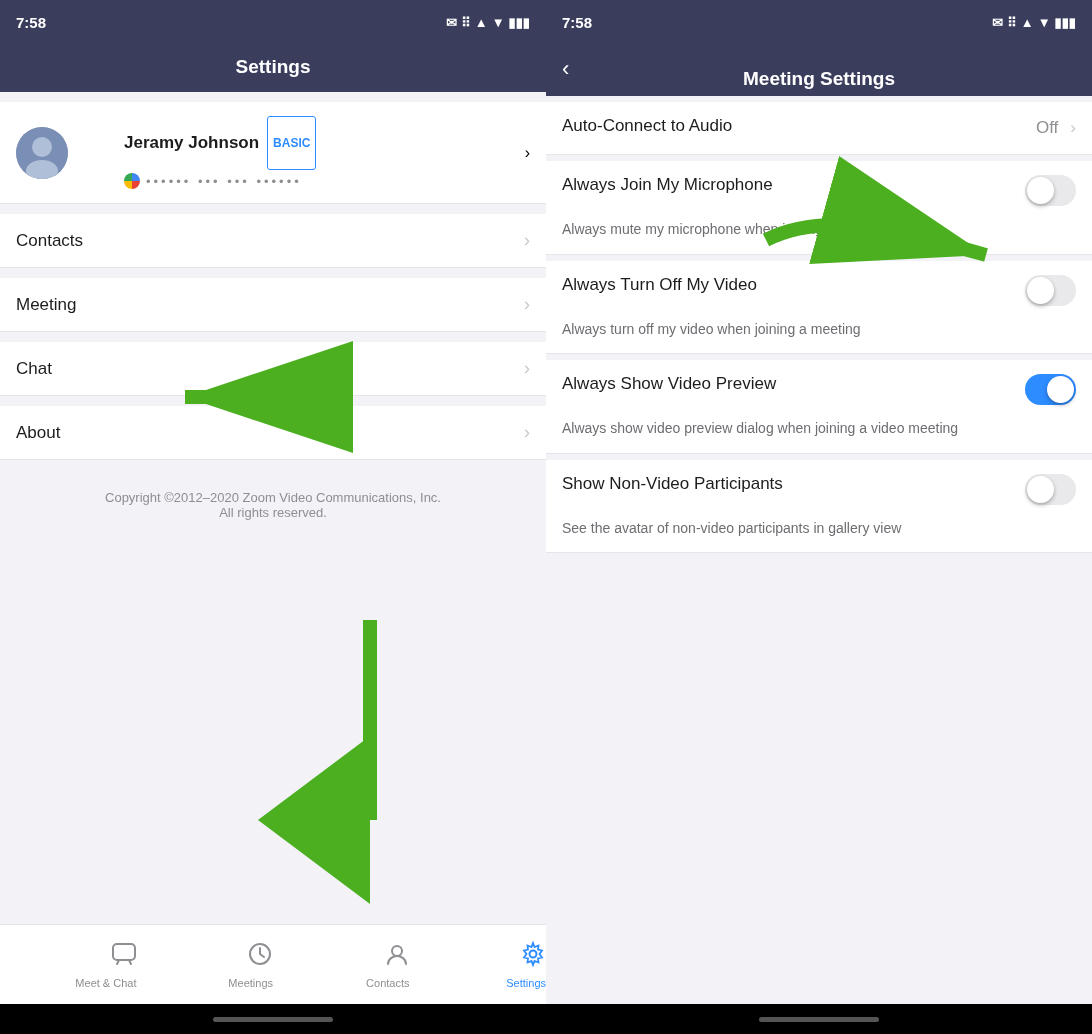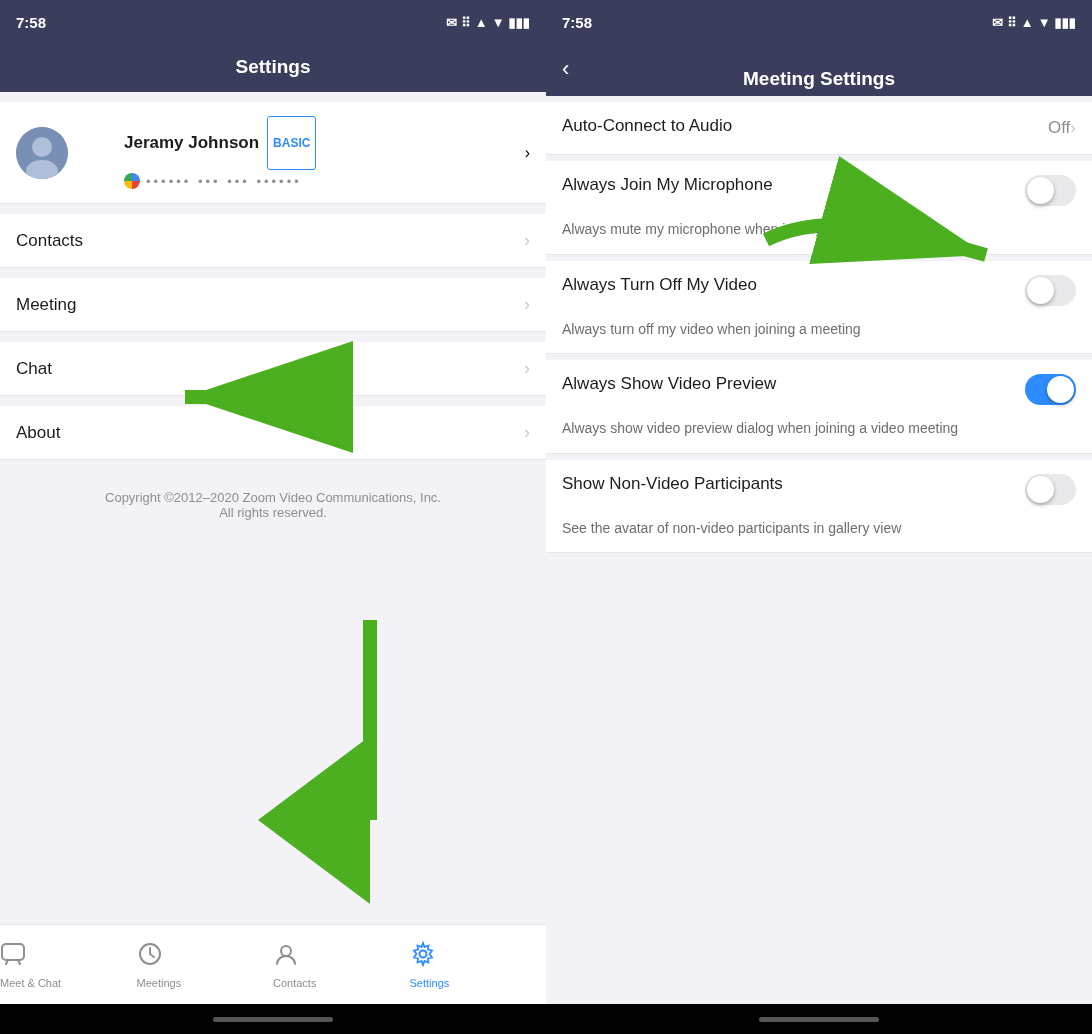--- a/index.html
+++ b/index.html
@@ -153,21 +153,21 @@
       background: #fff;
       border-top: 1px solid #e5e5ea;
       display: flex;
       height: 80px;
       align-items: center;
     }
     .tab-item {
       flex: 1;
       display: flex;
       flex-direction: column;
-      align-items: flex-start;
+      align-items: flex-end;
       justify-content: center;
       gap: 4px;
       cursor: pointer;
       padding: 8px 0;
     }
     .tab-icon {
       font-size: 24px;
       color: #8e8e93;
     }
     .tab-icon.active {
@@ -218,21 +218,21 @@
       font-size: 14px;
       color: #6d6d72;
       padding: 0 16px 14px;
       line-height: 1.4;
     }
     .settings-row-value {
       font-size: 17px;
       color: #8e8e93;
       display: flex;
       align-items: center;
-      gap: 0;
+      gap: 12px;
     }
     
     .toggle {
       width: 51px;
       height: 31px;
       border-radius: 16px;
       position: relative;
       cursor: pointer;
       transition: background 0.2s;
     }

